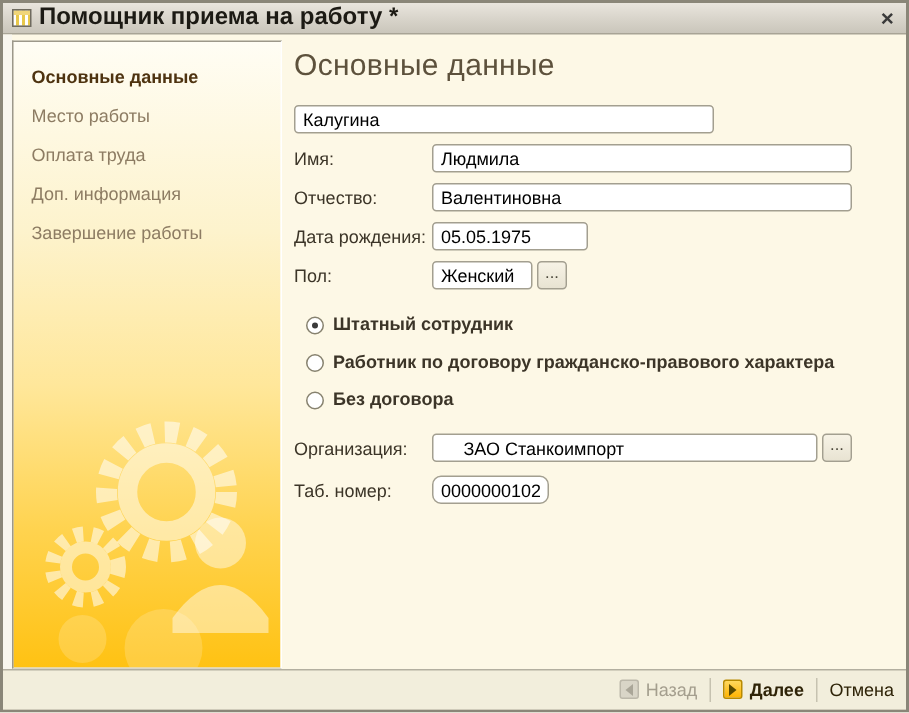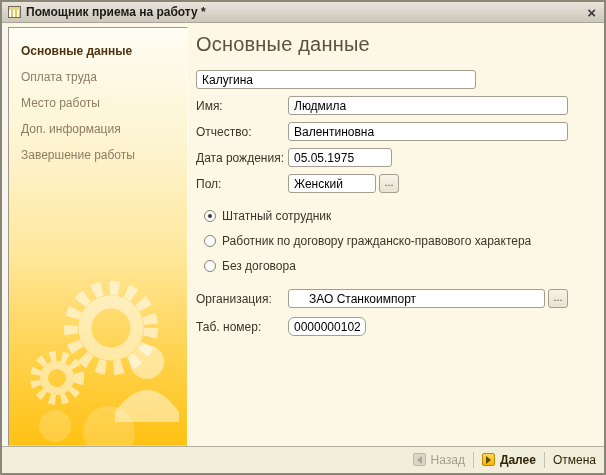--- a/index.html
+++ b/index.html
@@ -20,21 +20,21 @@
     border-bottom:1px solid #a8a496;
     display:flex; align-items:center; padding:0 6px;
   }
   .titlebar .app-icon {
     width:13px; height:12px; margin-right:5px;
     border:1px solid #6f6b5f;
     background:
       linear-gradient(180deg,#f0d67a 0 3px, rgba(0,0,0,0) 3px),
       repeating-linear-gradient(90deg,#ffffff 0 2px,#e8c84a 2px 4px);
   }
-  .titlebar .title { font-size:12px; font-weight:bold; color:#1c1a14; }
+  .titlebar .title { font-size:16px; font-weight:bold; color:#1c1a14; }
   .titlebar .close {
     margin-left:auto; font-size:15px; font-weight:bold; color:#3a3a3a;
     line-height:1; cursor:default; padding:0 2px;
   }
 
   
   .content { flex:1; display:flex; min-height:0; }
   .gutter { width:6px; background:#f8f6ee; }
 
   .sidebar {
@@ -62,33 +62,33 @@
 
   .form-row { display:flex; align-items:center; margin:0 0 7px 2px; }
   .form-row .lbl { width:92px; flex:0 0 92px; font-size:12px; color:#3c3528; }
   .txt {
     height:19px; border:1px solid #a39f90; border-radius:3px;
     background:#ffffff; font-family:Liberation Sans, sans-serif;
     font-size:12px; color:#000; padding:0 5px; outline:none;
   }
   .w-full  { width:280px; }
   .w-date  { width:104px; }
-  .w-gender{ width:88px;  }
+  .w-gender{ width:67px;  }
   .w-org   { width:257px;padding-left:20px; }
   .w-tab   { width:78px;border-radius:6px;  }
   .browse {
     width:20px; height:19px; margin-left:3px;
     border:1px solid #a39f90; border-radius:3px;
     background:linear-gradient(180deg,#f7f3e6,#e8e3d2);
     font-size:11px; line-height:15px; color:#4a463a; text-align:center;
     font-family:"Liberation Sans", sans-serif; cursor:default;
   }
 
   .radio-group { margin:16px 0 16px 10px; }
-  .radio-row { display:flex; align-items:center; margin-bottom:11px; }
+  .radio-row { display:flex; align-items:flex-end; margin-bottom:11px;font-weight:bold; }
   .radio {
     width:12px; height:12px; flex:0 0 12px; border-radius:50%;
     border:1px solid #87826f; background:#fff; position:relative; margin-right:6px;
   }
   .radio.checked::after {
     content:""; position:absolute; left:3px; top:3px; width:4px; height:4px;
     border-radius:50%; background:#3a3a3a;
   }
   .radio-row .rlbl { font-size:12px; color:#3c3528; }
 
@@ -132,22 +132,22 @@
     <span class="app-icon"></span>
     <span class="title">Помощник приема на работу *</span>
     <span class="close">×</span>
   </div>
 
   <div class="content">
     <div class="gutter"></div>
 
     <div class="sidebar">
       <div class="item active">Основные данные</div>
+      <div class="item">Место работы</div>
       <div class="item">Оплата труда</div>
-      <div class="item">Место работы</div>
       <div class="item">Доп. информация</div>
       <div class="item">Завершение работы</div>
 
       <svg class="watermark" width="180" height="185" viewBox="0 0 180 185">
         <g stroke="rgba(255,255,255,0.55)" fill="none">
           <circle cx="102" cy="68" r="40" stroke-width="14" stroke-dasharray="9 8"></circle>
           <circle cx="102" cy="68" r="26" stroke-width="13" stroke="rgba(255,255,255,0.5)"></circle>
           <circle cx="48" cy="118" r="22" stroke-width="10" stroke-dasharray="6 6"></circle>
           <circle cx="48" cy="118" r="13" stroke-width="8" stroke="rgba(255,255,255,0.5)"></circle>
         </g>

